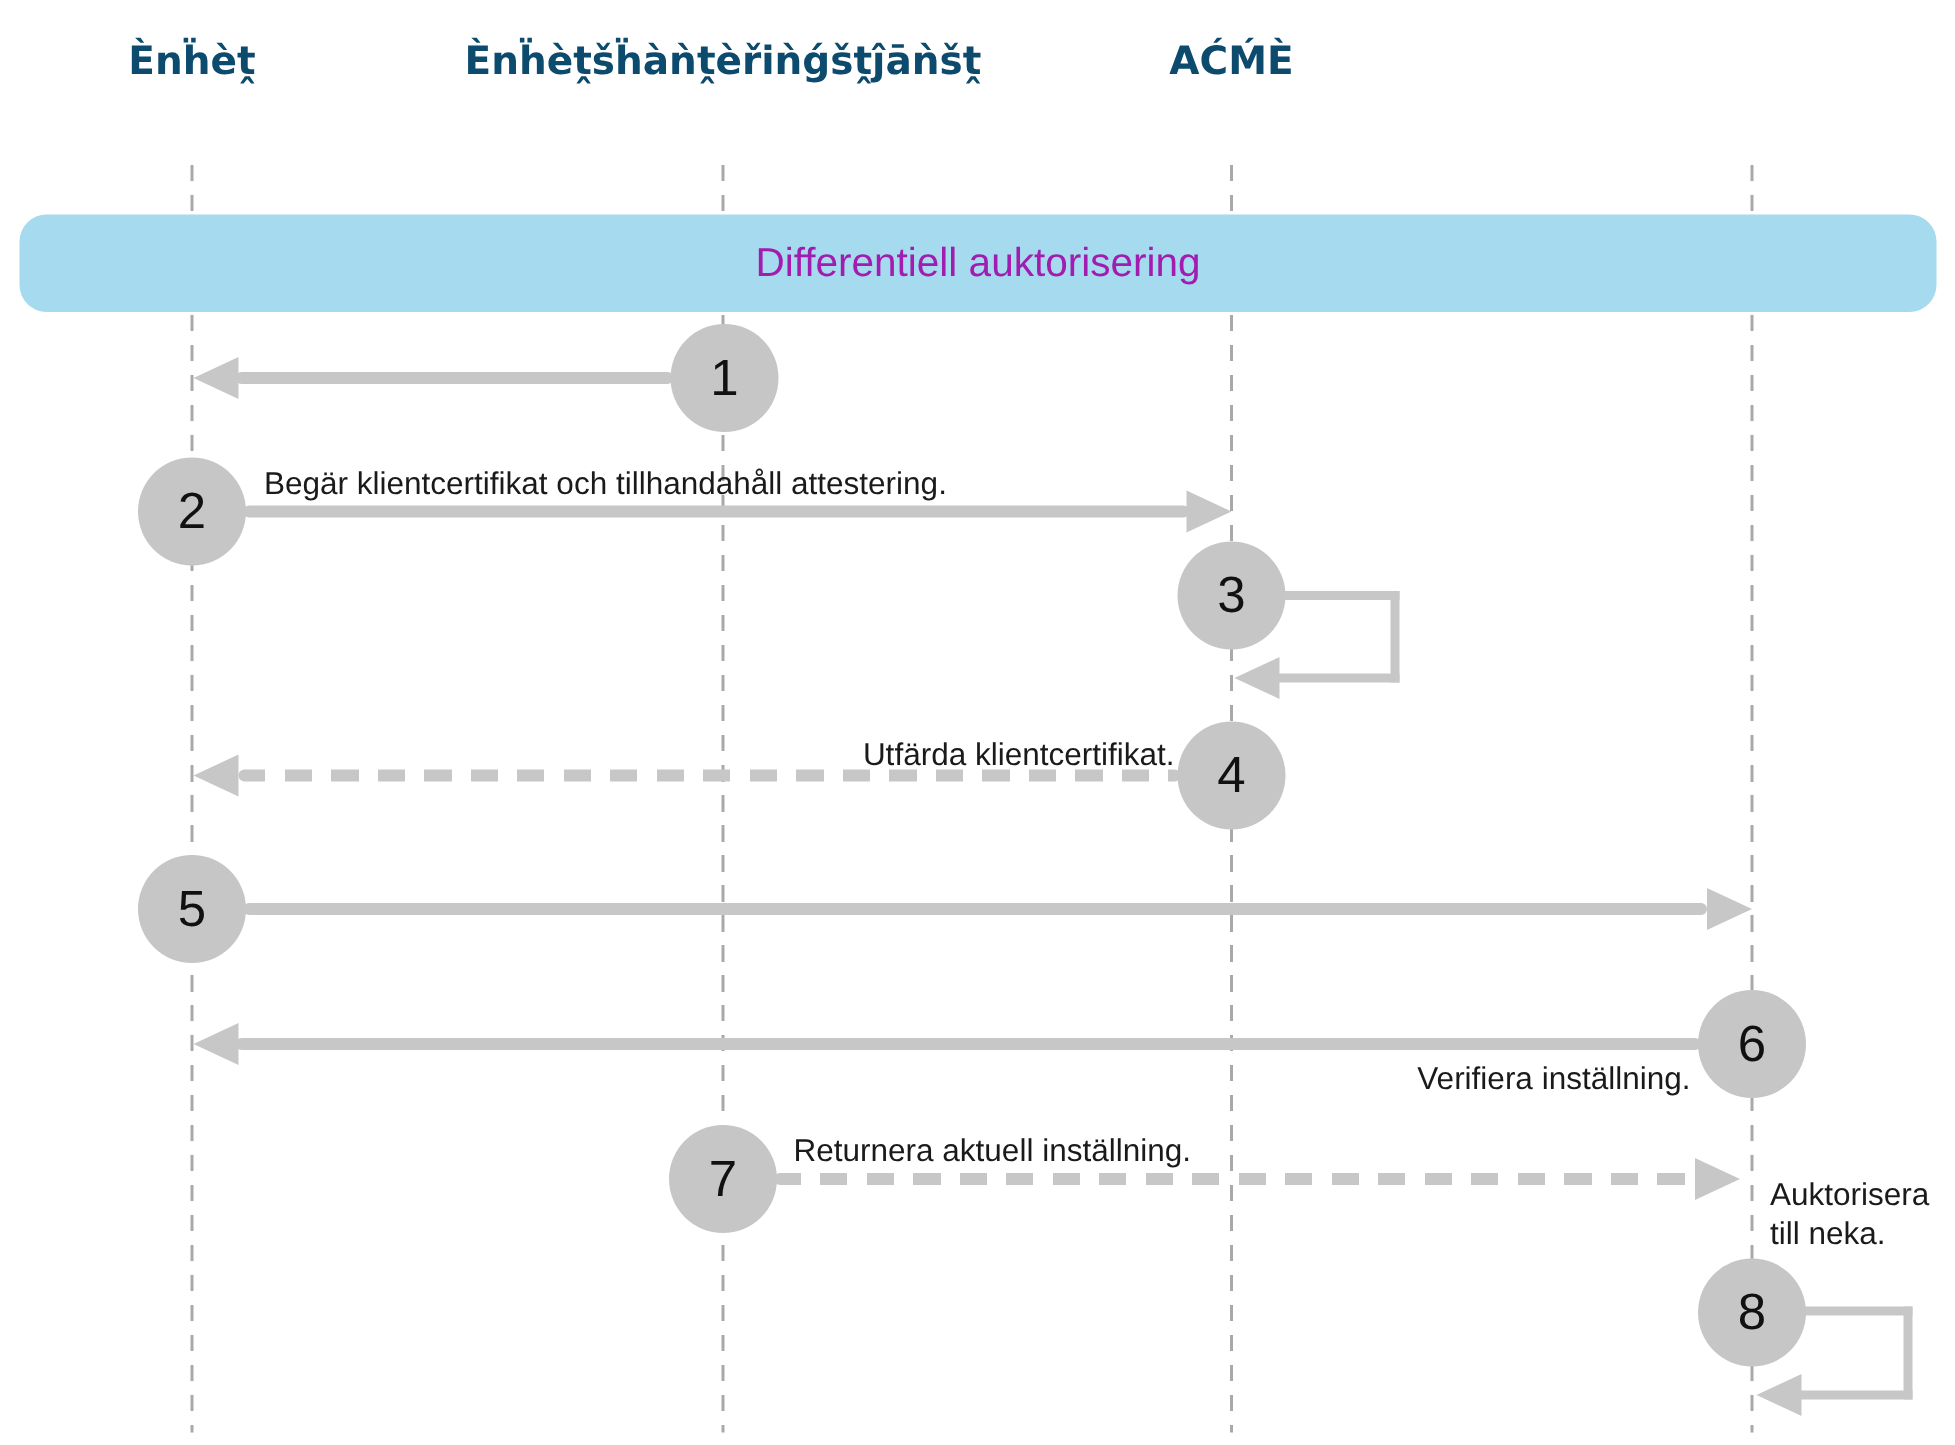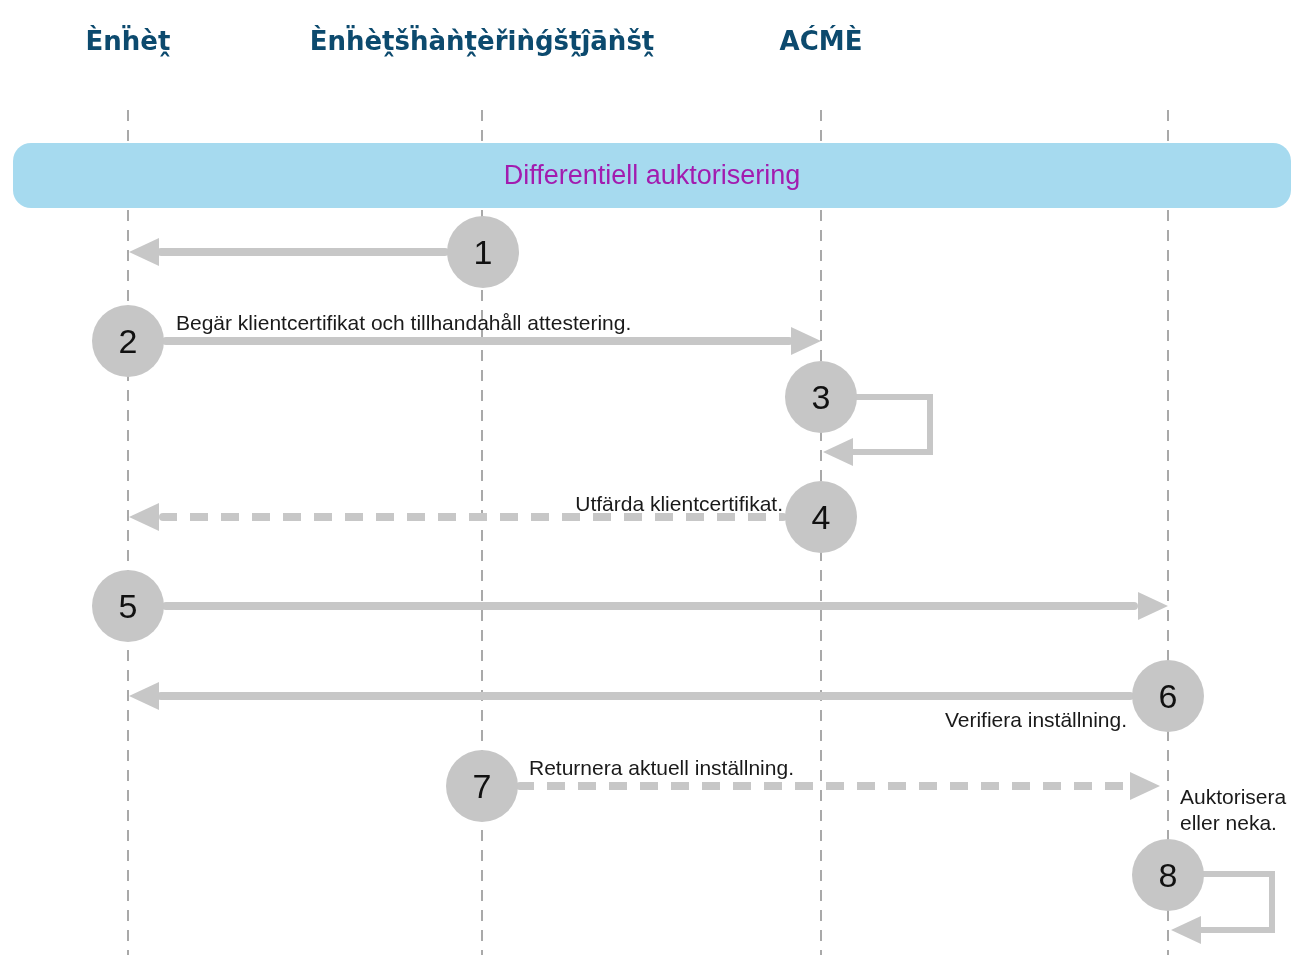--- a/index.html
+++ b/index.html
@@ -117,21 +117,21 @@
       <span>6</span>
     </div>
 
   <div class="msg-label" style="left:529px; top:755px;">Returnera aktuell inställning.</div>
   <div class="line-dashed" style="left:516px; top:782px; width:614px;"></div>
   <div class="head-right" style="left:1130px; top:772px;"></div>
   <div class="circle" style="left:446px; top:750px;">
       <span>7</span>
     </div>
 
-  <div class="msg-label wrap" style="left:1180px; top:784px; width:120px;">Auktorisera eller neka.</div>
+  <div class="msg-label wrap" style="left:1180px; top:784px; width:120px;">Auktorisera till neka.</div>
   <div class="loop-bar" style="left:1168px; top:871px; width:107px; height:6px;"></div>
   <div class="loop-bar" style="left:1269px; top:871px; width:6px; height:62px;"></div>
   <div class="loop-bar" style="left:1199px; top:927px; width:76px; height:6px;"></div>
   <div class="head-left" style="left:1171px; top:916px;"></div>
   <div class="circle" style="left:1132px; top:839px;">
       <span>8</span>
     </div>
 
 </div>
 

